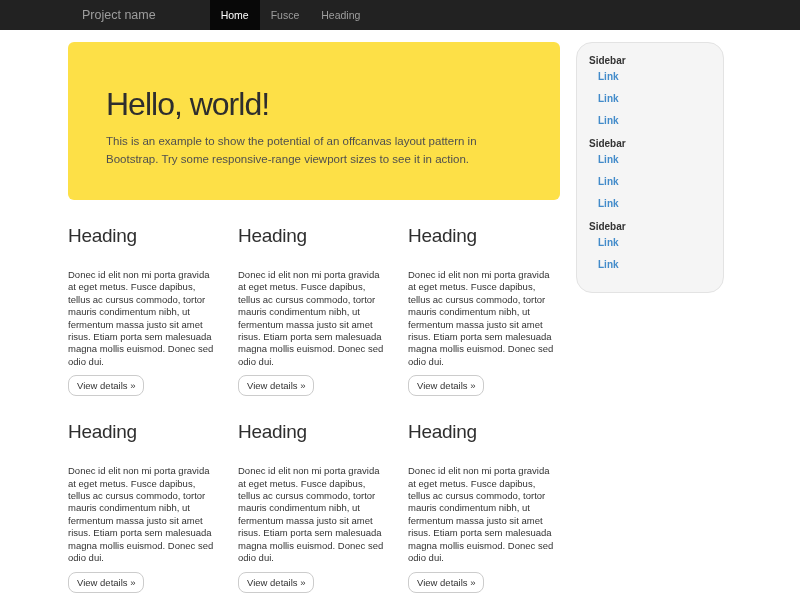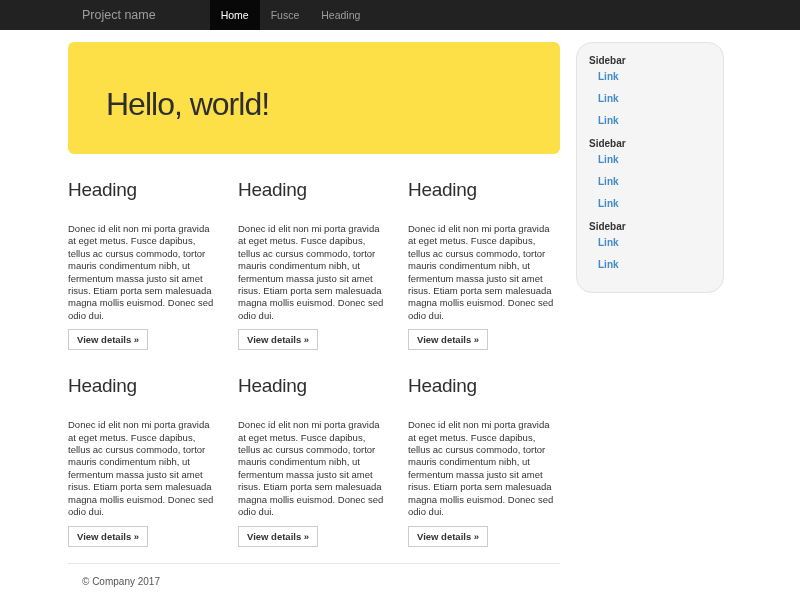--- a/index.html
+++ b/index.html
@@ -89,25 +89,25 @@
   .col p {
     margin: 22px 0 7px;
     font-size: 9.5px;
     line-height: 12.4px;
     color: #333333;
   }
   .btn {
     display: inline-block;
     background: #ffffff;
     border: 1px solid #cccccc;
-    border-radius: 0;
+    border-radius: 8px;
     padding: 4px 8px;
     font-family: "Liberation Sans", sans-serif;
     font-size: 9.5px;
-    font-weight: bold;
+    font-weight: normal;
     color: #333333;
     cursor: pointer;
   }
 
   
   .sidebar {
     width: 148px;
     margin-left: 16px;
     margin-top: 12px;
     align-self: flex-start;
@@ -159,20 +159,21 @@
   </div>
 </nav>
 
 <div class="container">
   <div class="main-row">
 
     <div class="main-col">
 
       <div class="jumbotron">
         <h1>Hello, world!</h1>
+        <p>This is an example to show the potential of an offcanvas layout pattern in Bootstrap. Try some responsive-range viewport sizes to see it in action.</p>
       </div>
 
       <div class="content-row">
         <div class="col">
           <h2>Heading</h2>
           <p>Donec id elit non mi porta gravida at eget metus. Fusce dapibus, tellus ac cursus commodo, tortor mauris condimentum nibh, ut fermentum massa justo sit amet risus. Etiam porta sem malesuada magna mollis euismod. Donec sed odio dui.</p>
           <button class="btn">View details »</button>
         </div>
         <div class="col">
           <h2>Heading</h2>

